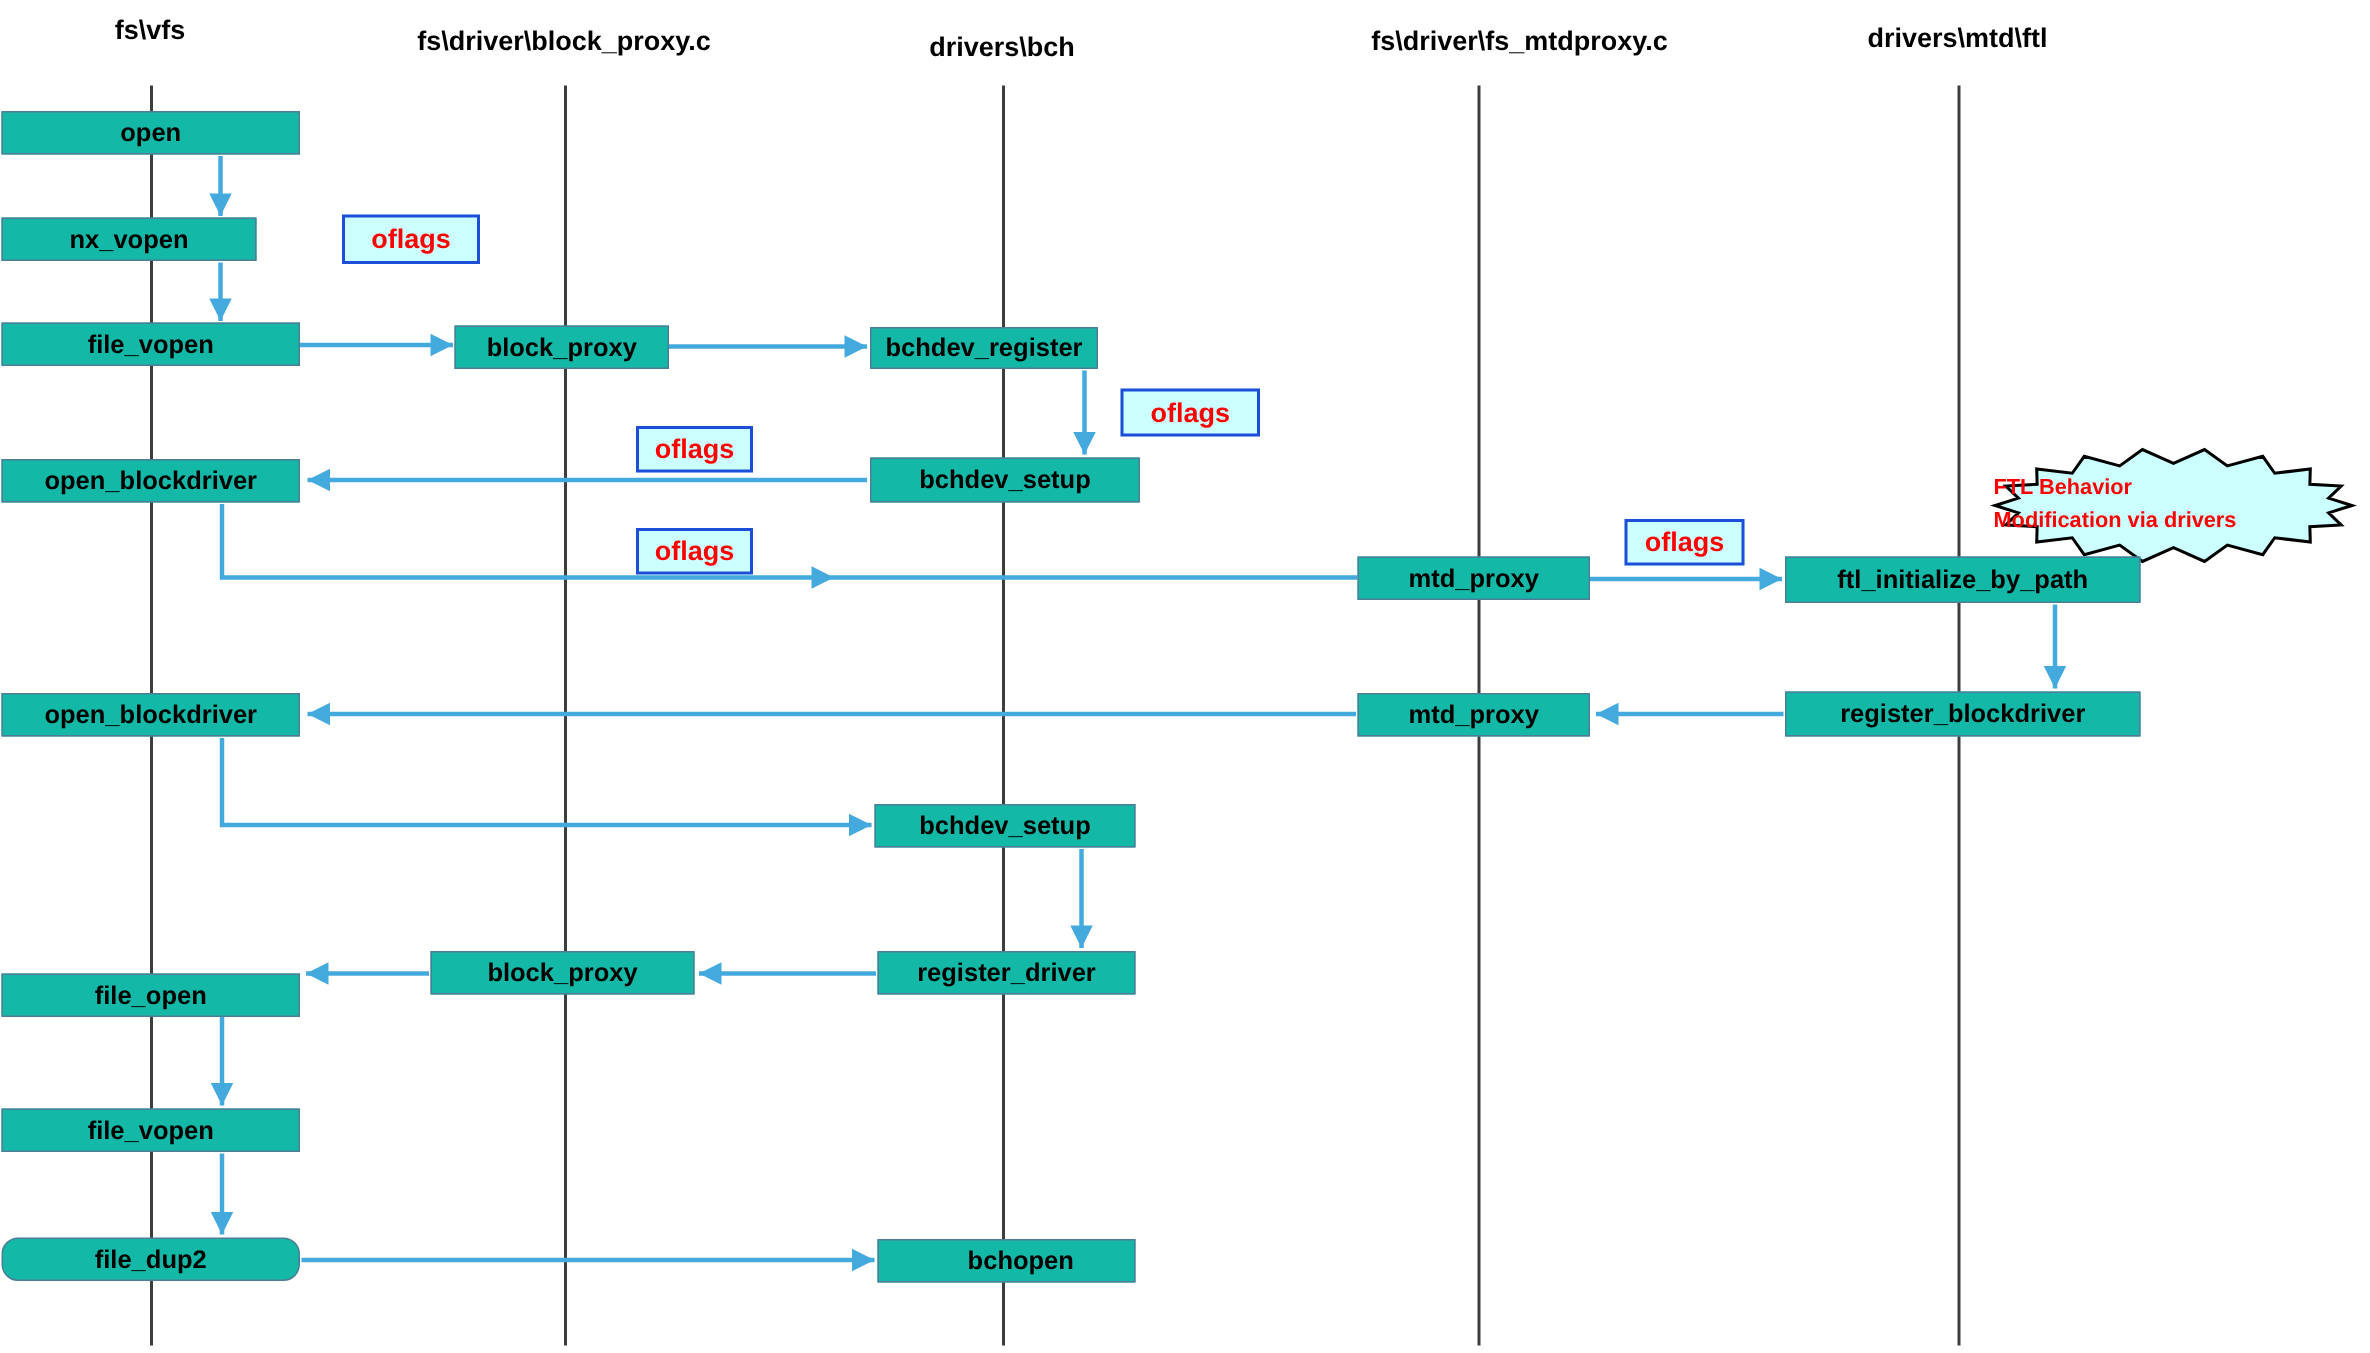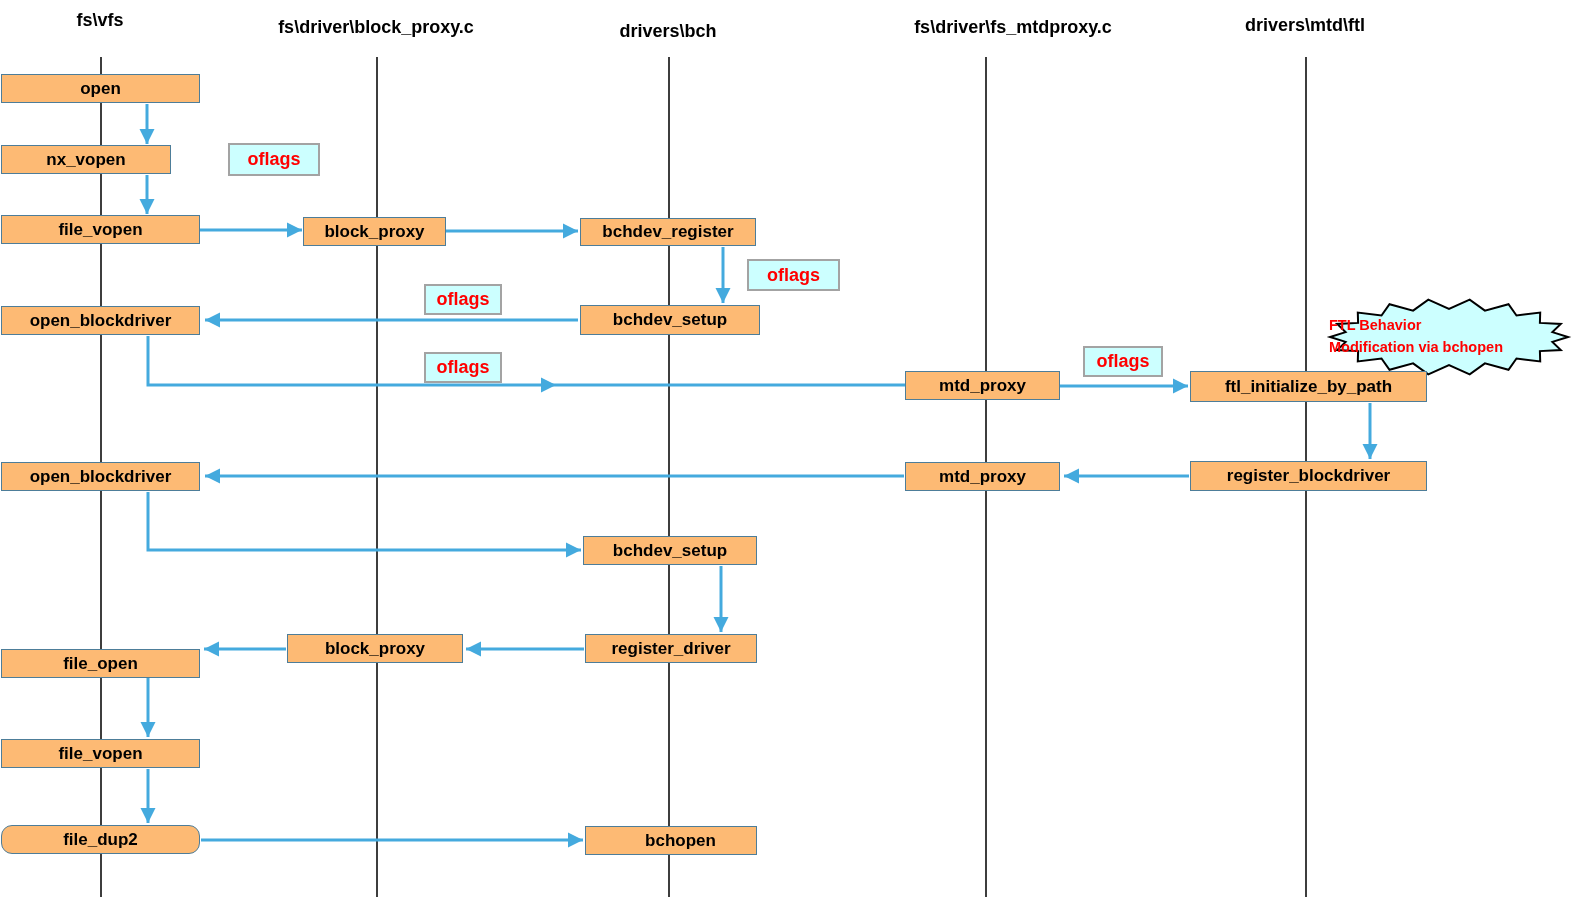--- a/index.html
+++ b/index.html
@@ -6,26 +6,26 @@
   .canvas{
     position:relative;width:1580px;height:902px;background:#ffffff;
     font-family:"Liberation Sans",sans-serif;overflow:hidden;
   }
   .lane{position:absolute;width:1.5px;background:#3d3d3d;}
   .header{
     position:absolute;transform:translateX(-50%);white-space:nowrap;
     font-weight:bold;font-size:18px;color:#000;
   }
   .node{
-    position:absolute;background:#fdba74;border:1.5px solid #4d7d99;
+    position:absolute;background:#14b8a6;border:1.5px solid #4d7d99;
     box-sizing:border-box;display:flex;align-items:center;justify-content:center;
     font-weight:bold;font-size:17px;color:#000;white-space:nowrap;z-index:3;
   }
   .oflag{
-    position:absolute;background:#ccffff;border:2px solid #a3a3a3;
+    position:absolute;background:#ccffff;border:2px solid #1d4ed8;
     box-sizing:border-box;display:flex;align-items:center;justify-content:center;
     font-weight:bold;font-size:18px;color:#ff0000;z-index:4;
   }
   .arrow-layer{position:absolute;left:0;top:0;z-index:2;}
   .cloud-text{
     position:absolute;text-align:left;font-weight:bold;font-size:14.5px;
     color:#ff0000;line-height:1.55;z-index:5;white-space:nowrap;
   }
 </style>
 </head>
@@ -122,31 +122,31 @@
     <div class="node" style="left: 1px; top: 74px; width: 199px; height: 29px;">open</div>
     <div class="node" style="left: 1px; top: 145px; width: 170px; height: 29px;">nx_vopen</div>
     <div class="node" style="left: 1px; top: 215px; width: 199px; height: 29px;">file_vopen</div>
     <div class="node" style="left: 1px; top: 306px; width: 199px; height: 29px;">open_blockdriver</div>
     <div class="node" style="left: 1px; top: 462px; width: 199px; height: 29px;">open_blockdriver</div>
     <div class="node" style="left: 1px; top: 634px; width: 199px; height: 29px; margin-top: 15px;">file_open</div>
     <div class="node" style="left: 1px; top: 739px; width: 199px; height: 29px;">file_vopen</div>
     <div class="node" style="left: 1px; top: 825px; width: 199px; height: 29px; border-radius: 11px;">file_dup2</div>
     <div class="node" style="left: 303px; top: 217px; width: 143px; height: 29px;">block_proxy</div>
     <div class="node" style="left: 287px; top: 634px; width: 176px; height: 29px;">block_proxy</div>
-    <div class="node" style="left: 580px; top: 218px; width: 176px; height: 28px;">bchdev_register</div>
+    <div class="node" style="left: 580px; top: 218px; width: 152px; height: 28px;">bchdev_register</div>
     <div class="node" style="left: 580px; top: 305px; width: 180px; height: 30px;">bchdev_setup</div>
     <div class="node" style="left: 583px; top: 536px; width: 174px; height: 29px;">bchdev_setup</div>
     <div class="node" style="left: 585px; top: 634px; width: 172px; height: 29px;">register_driver</div>
     <div class="node" style="left: 585px; top: 826px; width: 172px; height: 29px; padding-left: 19px;">bchopen</div>
     <div class="node" style="left: 905px; top: 371px; width: 155px; height: 29px;">mtd_proxy</div>
     <div class="node" style="left: 905px; top: 462px; width: 155px; height: 29px;">mtd_proxy</div>
     <div class="node" style="left: 1190px; top: 461px; width: 237px; height: 30px;">register_blockdriver</div>
     <div class="node" style="left: 1190px; top: 371px; width: 237px; height: 31px;">ftl_initialize_by_path</div>
     <div class="oflag" style="left: 228px; top: 143px; width: 92px; height: 33px;">oflags</div>
     <div class="oflag" style="left: 424px; top: 284px; width: 78px; height: 31px;">oflags</div>
     <div class="oflag" style="left: 424px; top: 352px; width: 78px; height: 31px;">oflags</div>
     <div class="oflag" style="left: 747px; top: 259px; width: 93px; height: 32px;">oflags</div>
     <div class="oflag" style="left: 1083px; top: 346px; width: 80px; height: 31px;">oflags</div>
     <div class="cloud-text" style="left: 1329px; top: 314px; width: 240px;">
       <div>FTL Behavior</div>
-      <div>Modification via bchopen</div>
+      <div>Modification via drivers</div>
     </div>
   </div>
 
 </body></html>

